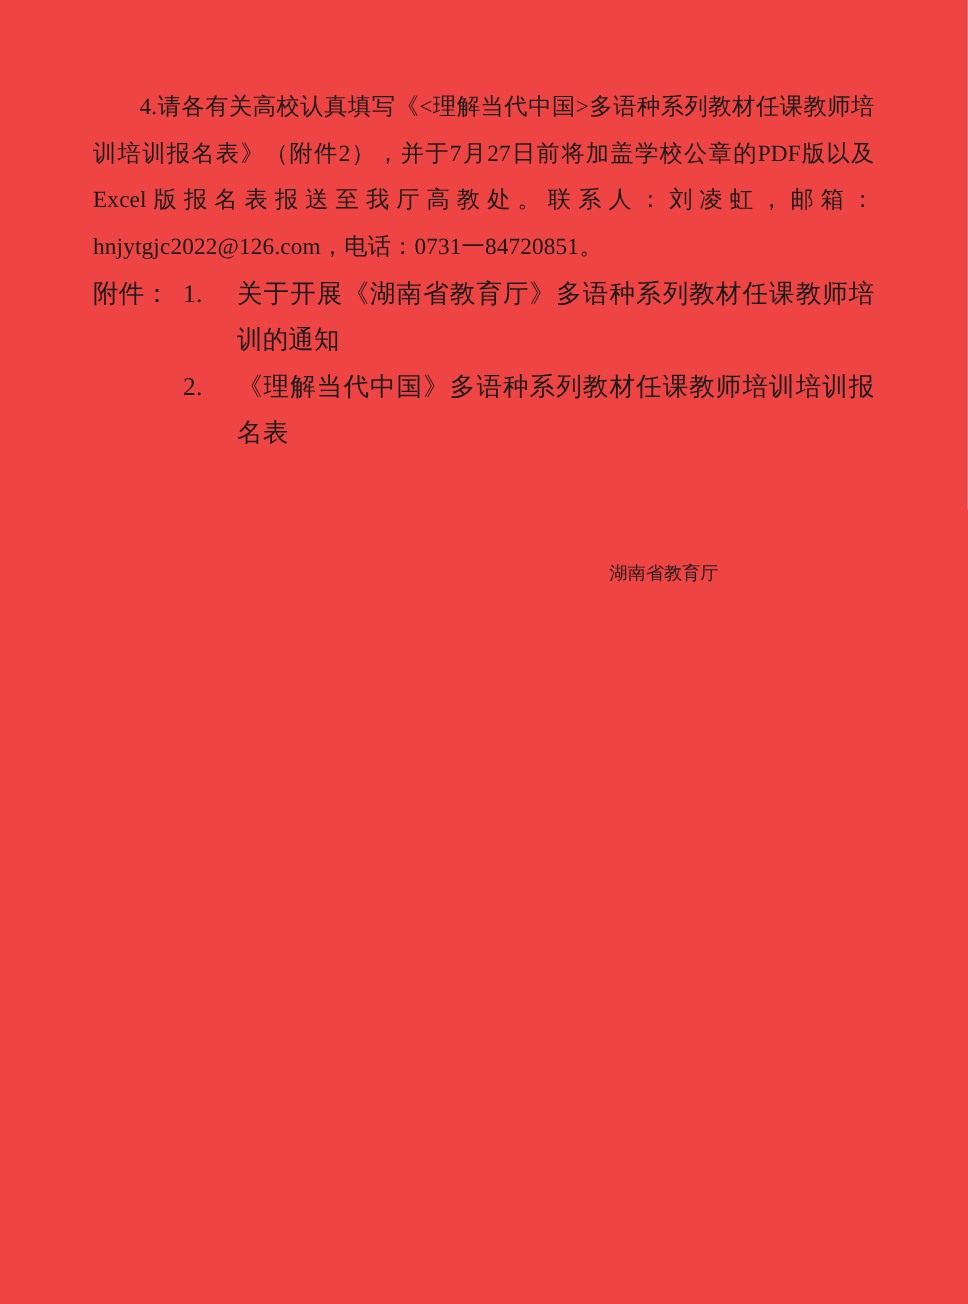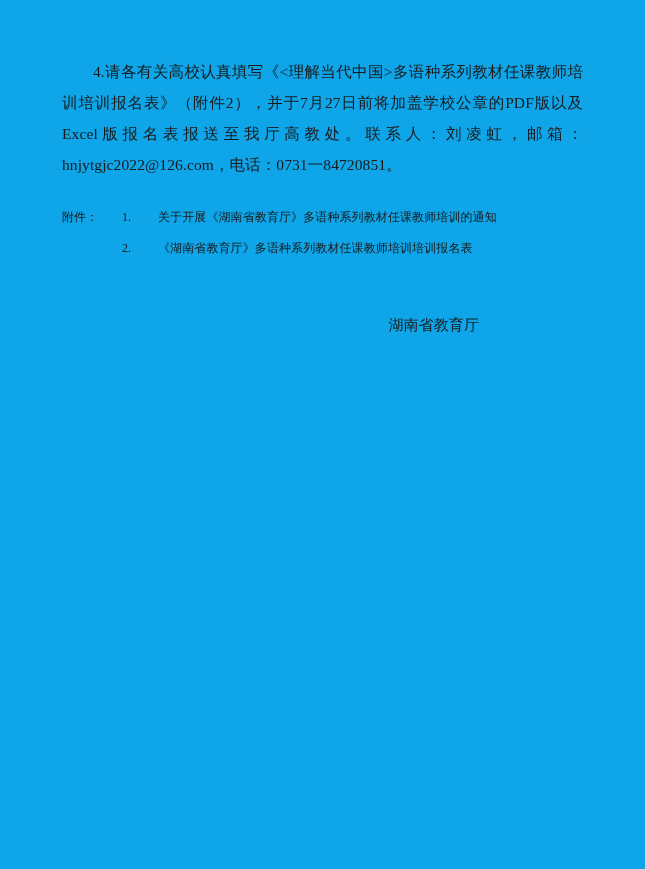--- a/index.html
+++ b/index.html
@@ -11,42 +11,41 @@
     height: 869px;
     background: #ffffff;
     font-family: "Liberation Serif", "DejaVu Serif", serif;
     color: #1a1a1a;
     overflow: hidden;
   }
   .page {
     position: relative;
     width: 645px;
     height: 869px;
-    background: #0ea5e9;
+    background: #ef4444;
     box-sizing: border-box;
     padding: 56px 62px 0 62px;
   }
   .doc-body {
     font-size: 15.5px;
     line-height: 31px;
     letter-spacing: 0.1px;
     text-align: justify;
   }
   .para-main {
     text-indent: 2em;
     margin: 0;
     padding: 0;
     font-size: 15.5px;
     line-height: 31px;
     text-align: justify;
     text-justify: inter-ideograph;
   }
   .attachments {
-    margin-top: 22px;
-    font-size: 12px;
+    font-size: 17px;
     line-height: 31px;
   }
   .att-row {
     display: block;
     position: relative;
     padding-left: 60px;
   }
   .att-label {
     position: absolute;
     left: 0;
@@ -67,24 +66,24 @@
     display: block;
     padding-left: 18px;
   }
   .att-row-2 {
     display: block;
     position: relative;
     padding-left: 60px;
     margin-top: 0;
   }
   .signature {
-    margin-top: 46px;
+    margin-top: 63px;
     text-align: right;
     padding-right: 104px;
-    font-size: 15px;
+    font-size: 12px;
     line-height: 31px;
   }
   .sig-line {
     display: block;
   }
   .sig-date {
     display: block;
     padding-right: 0px;
   }
 </style>
@@ -103,21 +102,21 @@
         <span class="att-label">附件：</span>
         <span class="att-item">
           <span class="att-num">1.</span>
           <span class="att-cont">关于开展《湖南省教育厅》多语种系列教材任课教师培训的通知</span>
         </span>
       </div>
 
       <div class="att-row-2">
         <span class="att-item">
           <span class="att-num">2.</span>
-          <span class="att-cont">《湖南省教育厅》多语种系列教材任课教师培训培训报名表</span>
+          <span class="att-cont">《理解当代中国》多语种系列教材任课教师培训培训报名表</span>
         </span>
       </div>
 
     </div>
 
     <div class="signature">
       <span class="sig-line">湖南省教育厅</span>
     </div>
 
   </div>

